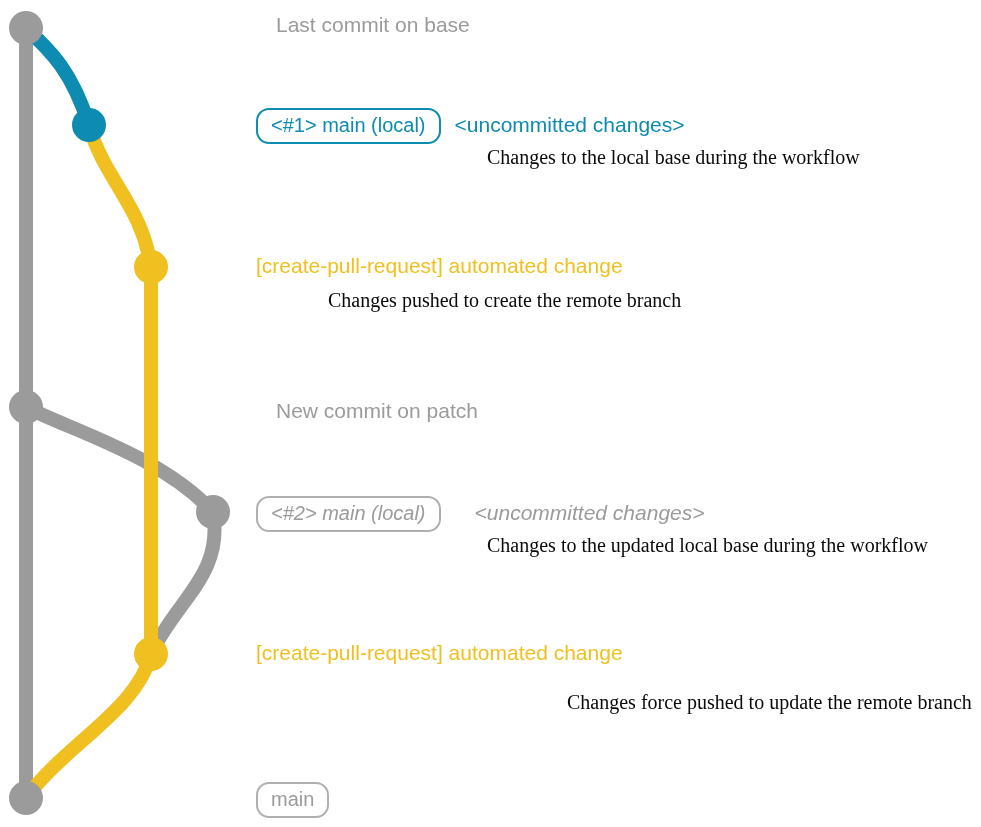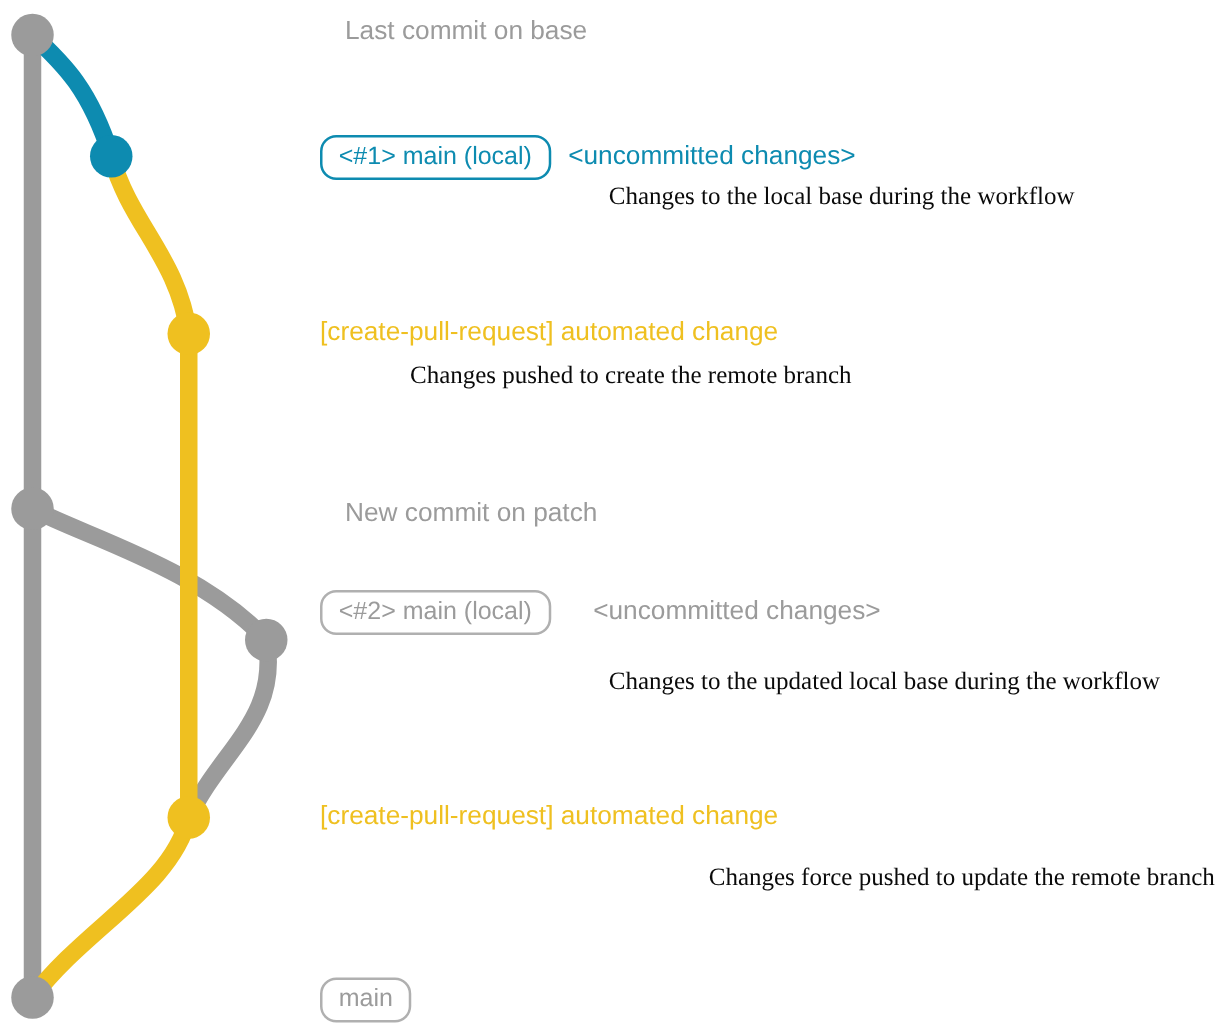--- a/index.html
+++ b/index.html
@@ -116,21 +116,21 @@
 
 <div class="row" style="left:256px; top:253px;">
   <span class="subject amber">[create-pull-request] automated change</span>
 </div>
 <div class="desc" style="left:282px; top:288px;margin-left:46px;">Changes pushed to create the remote branch</div>
 
 <div class="row" style="left:256px; top:398px;">
   <span class="subject gray">New commit on patch</span>
 </div>
 
-<div class="row" style="left:256px; top:472px;">
+<div class="row" style="left:256px; top:496px;font-style:italic;">
   <span class="pill-wrap">
     <span class="pill gray">&lt;#2&gt; main (local)</span>
   </span>
   <span class="subject gray" style="margin-top:4px;">&lt;uncommitted changes&gt;</span>
 </div>
 <div class="desc" style="left:487px; top:533px;">Changes to the updated local base during the workflow</div>
 
 <div class="row" style="left:256px; top:636px;">
   <span class="subject amber" style="margin-top:4px;">[create-pull-request] automated change</span>
 </div>

